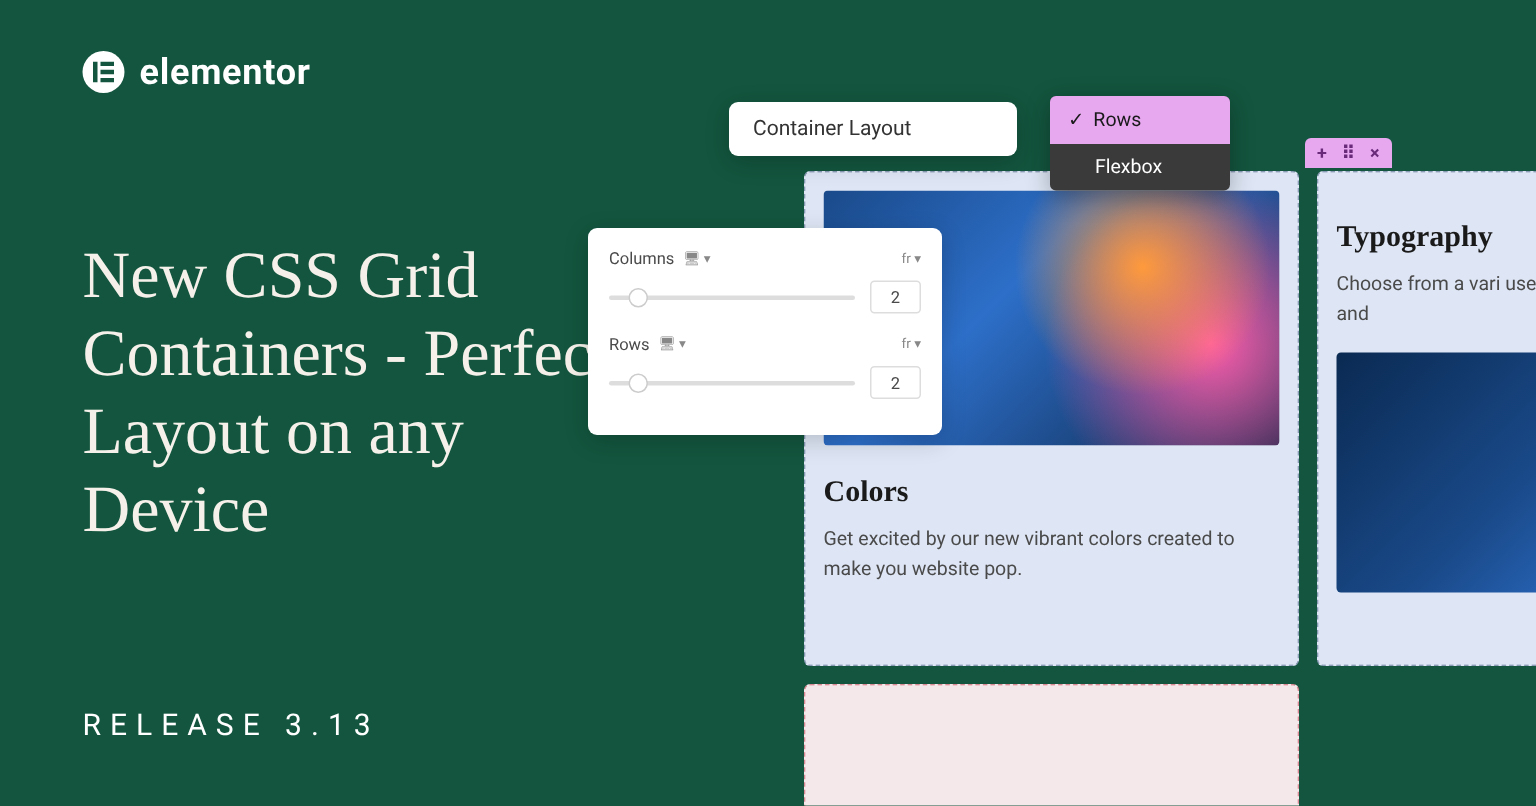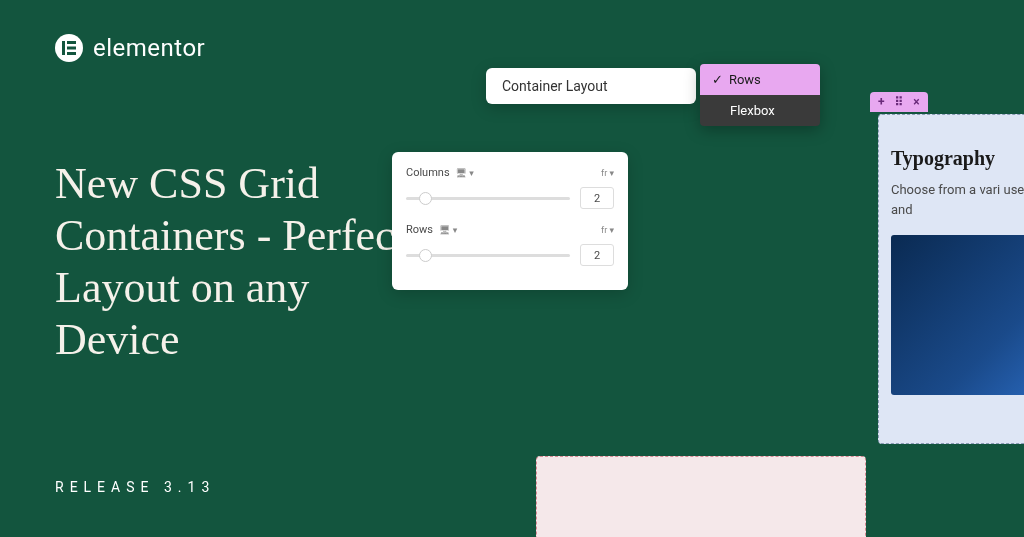--- a/index.html
+++ b/index.html
@@ -25,39 +25,39 @@
   height: 28px;
   background: #fff;
   border-radius: 50%;
   display: flex;
   align-items: center;
   justify-content: center;
 }
 .logo-icon svg { width: 14px; height: 14px; }
 .logo-text {
   font-size: 24px;
-  font-weight: 400;
+  font-weight: 700;
   letter-spacing: 0.5px;
 }
 .headline {
   position: absolute;
   top: 158px;
   left: 55px;
   width: 380px;
   font-family: Georgia, "Times New Roman", serif;
   font-size: 44px;
   line-height: 1.18;
   font-weight: 500;
   color: #f5f1ea;
 }
 .release {
   position: absolute;
   bottom: 42px;
   left: 55px;
-  font-size: 14px;
+  font-size: 20px;
   letter-spacing: 6px;
   font-weight: 400;
 }
 .mock-area {
   position: absolute;
   top: 100px;
   left: 536px;
   width: 500px;
   height: 440px;
 }
@@ -142,21 +142,21 @@
 .layout-popup {
   position: absolute;
   top: -32px;
   left: -50px;
   background: #fff;
   border-radius: 6px;
   padding: 10px 16px;
   box-shadow: 0 4px 16px rgba(0,0,0,0.2);
   color: #333;
   font-size: 14px;
-  width: 210px;
+  width: 192px;
 }
 .dropdown {
   position: absolute;
   top: -36px;
   left: 164px;
   width: 120px;
   background: #3a3a3a;
   border-radius: 4px;
   box-shadow: 0 4px 16px rgba(0,0,0,0.3);
   font-size: 13px;
@@ -249,20 +249,25 @@
 <div class="release">RELEASE 3.13</div>
 
 <div class="mock-area">
 
   <div class="control-handle">
     <span>+</span>
     <span>⠿</span>
     <span>×</span>
   </div>
 
+  <div class="card card-colors">
+    <div class="card-image"></div>
+    <div class="card-title">Colors</div>
+    <div class="card-body">Get excited by our new vibrant colors created to make you website pop.</div>
+  </div>
 
   <div class="card card-typo">
     <div class="card-title">Typography</div>
     <div class="card-body">Choose from a vari user attention and</div>
     <div class="typo-image">
       
     </div>
   </div>
 
   <div class="card card-blank"></div>

